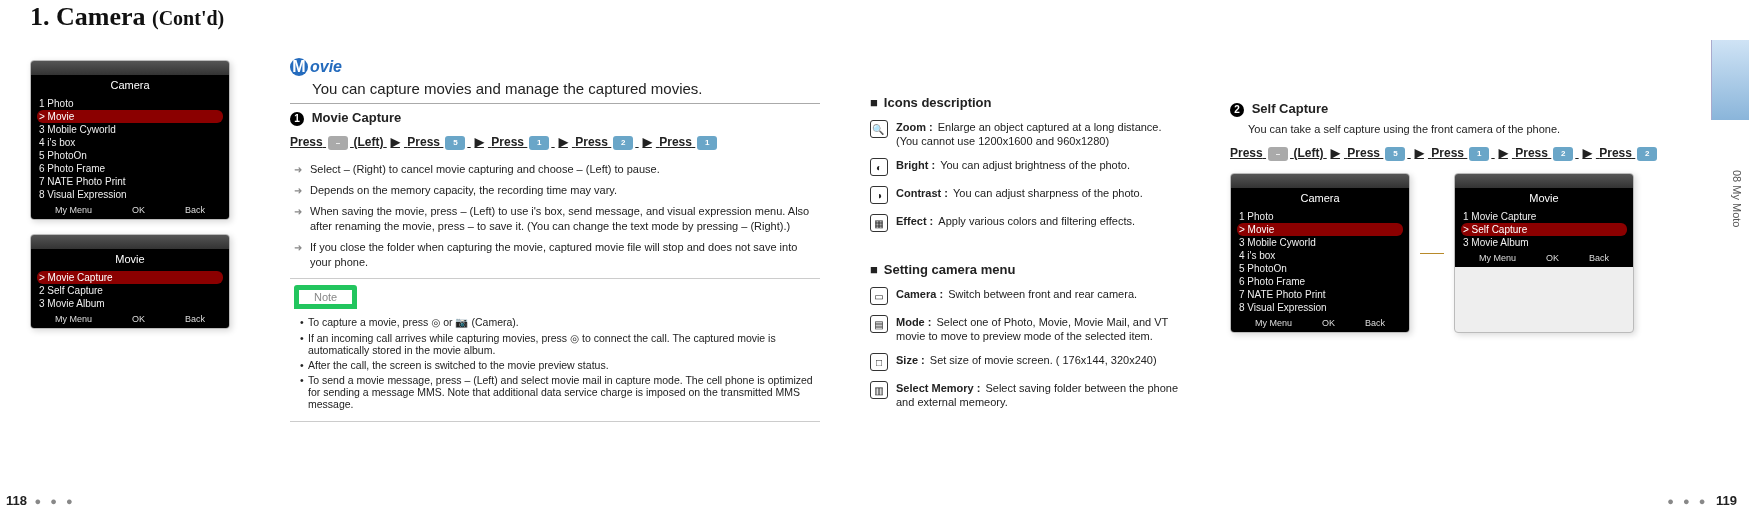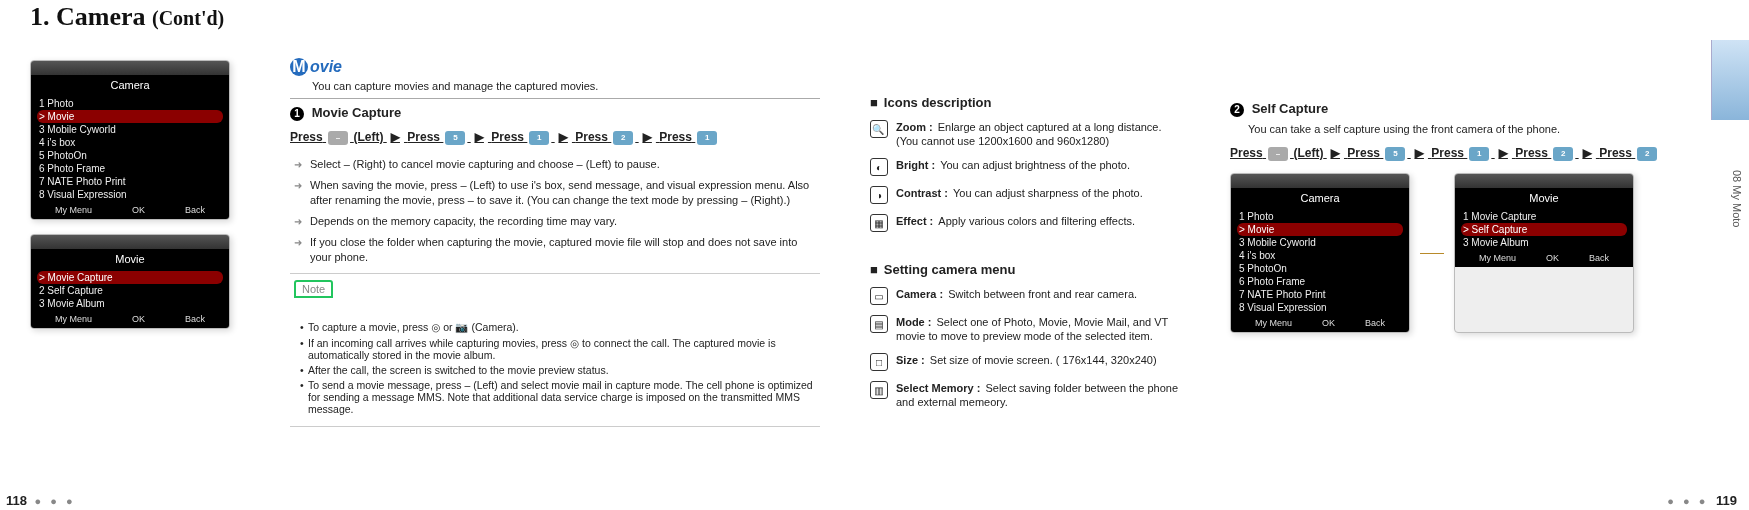--- a/index.html
+++ b/index.html
@@ -86,21 +86,21 @@
     width: 18px; height: 18px;
     border-radius: 50%;
     background: #246bbd;
     color: #fff;
     font-style: normal;
     text-align: center;
     line-height: 18px;
     font-weight: bold;
     margin-right: 2px;
   }
-  .feature-sub { font-size: 11px; margin-left: 22px; margin-bottom: 6px; }
+  .feature-sub { font-size: 15px; margin-left: 22px; margin-bottom: 6px; }
   .hr { border-top: 1px solid #aaa; margin: 4px 0; }
 
   .subhead {
     font-size: 13px;
     font-weight: bold;
     margin: 6px 0;
   }
   .num-circle {
     display: inline-block;
     width: 14px; height: 14px;
@@ -156,25 +156,25 @@
   .note-box {
     border: 1px solid #ccc;
     border-left: none;
     border-right: none;
     padding: 6px 4px 8px;
     margin-top: 8px;
   }
   .note-tab {
     font-size: 11px;
     color: #888;
-    border: 2px solid #22c55e;
+    border: 5px solid #22c55e;
     display: inline-block;
-    padding: 1px 6px;
+    padding: 1px 15px;
     border-radius: 3px 3px 0 0;
-    margin-bottom: 20px;
+    margin-bottom: 4px;
   }
   .note-line { font-size: 10.5px; margin: 3px 0 3px 6px; position: relative; padding-left: 8px; }
   .note-line::before { content: "•"; position: absolute; left: 0; }
 
   .section-h {
     font-size: 13px;
     font-weight: bold;
     margin-bottom: 10px;
   }
   .section-h::before { content: "■"; margin-right: 6px; }
@@ -313,22 +313,22 @@
       <span class="arrow">▶</span>
       <span>Press</span>
       <span class="key db">2</span>
       <span class="arrow">▶</span>
       <span>Press</span>
       <span class="key db">1</span>
     </div>
 
     <ul class="bullets">
         <li>Select – (Right) to cancel movie capturing and choose – (Left) to pause.</li>
+        <li>Depends on the memory capacity, the recording time may vary.</li>
         <li>When saving the movie, press – (Left) to use i's box, send message, and visual expression menu. Also after renaming the movie, press – to save it. (You can change the text mode by pressing – (Right).)</li>
-        <li>Depends on the memory capacity, the recording time may vary.</li>
         <li>If you close the folder when capturing the movie, captured movie file will stop and does not save into your phone.</li>
       </ul>
 
     <div class="note-box">
       <div class="note-tab">Note</div>
       <div>
           <div class="note-line">To capture a movie, press ◎ or  📷 (Camera).</div>
           <div class="note-line">If an incoming call arrives while capturing movies, press ◎ to connect the call. The captured movie is automatically stored in the movie album.</div>
           <div class="note-line">After the call, the screen is switched to the movie preview status.</div>
           <div class="note-line">To send a movie message, press – (Left) and select movie mail in capture mode.

